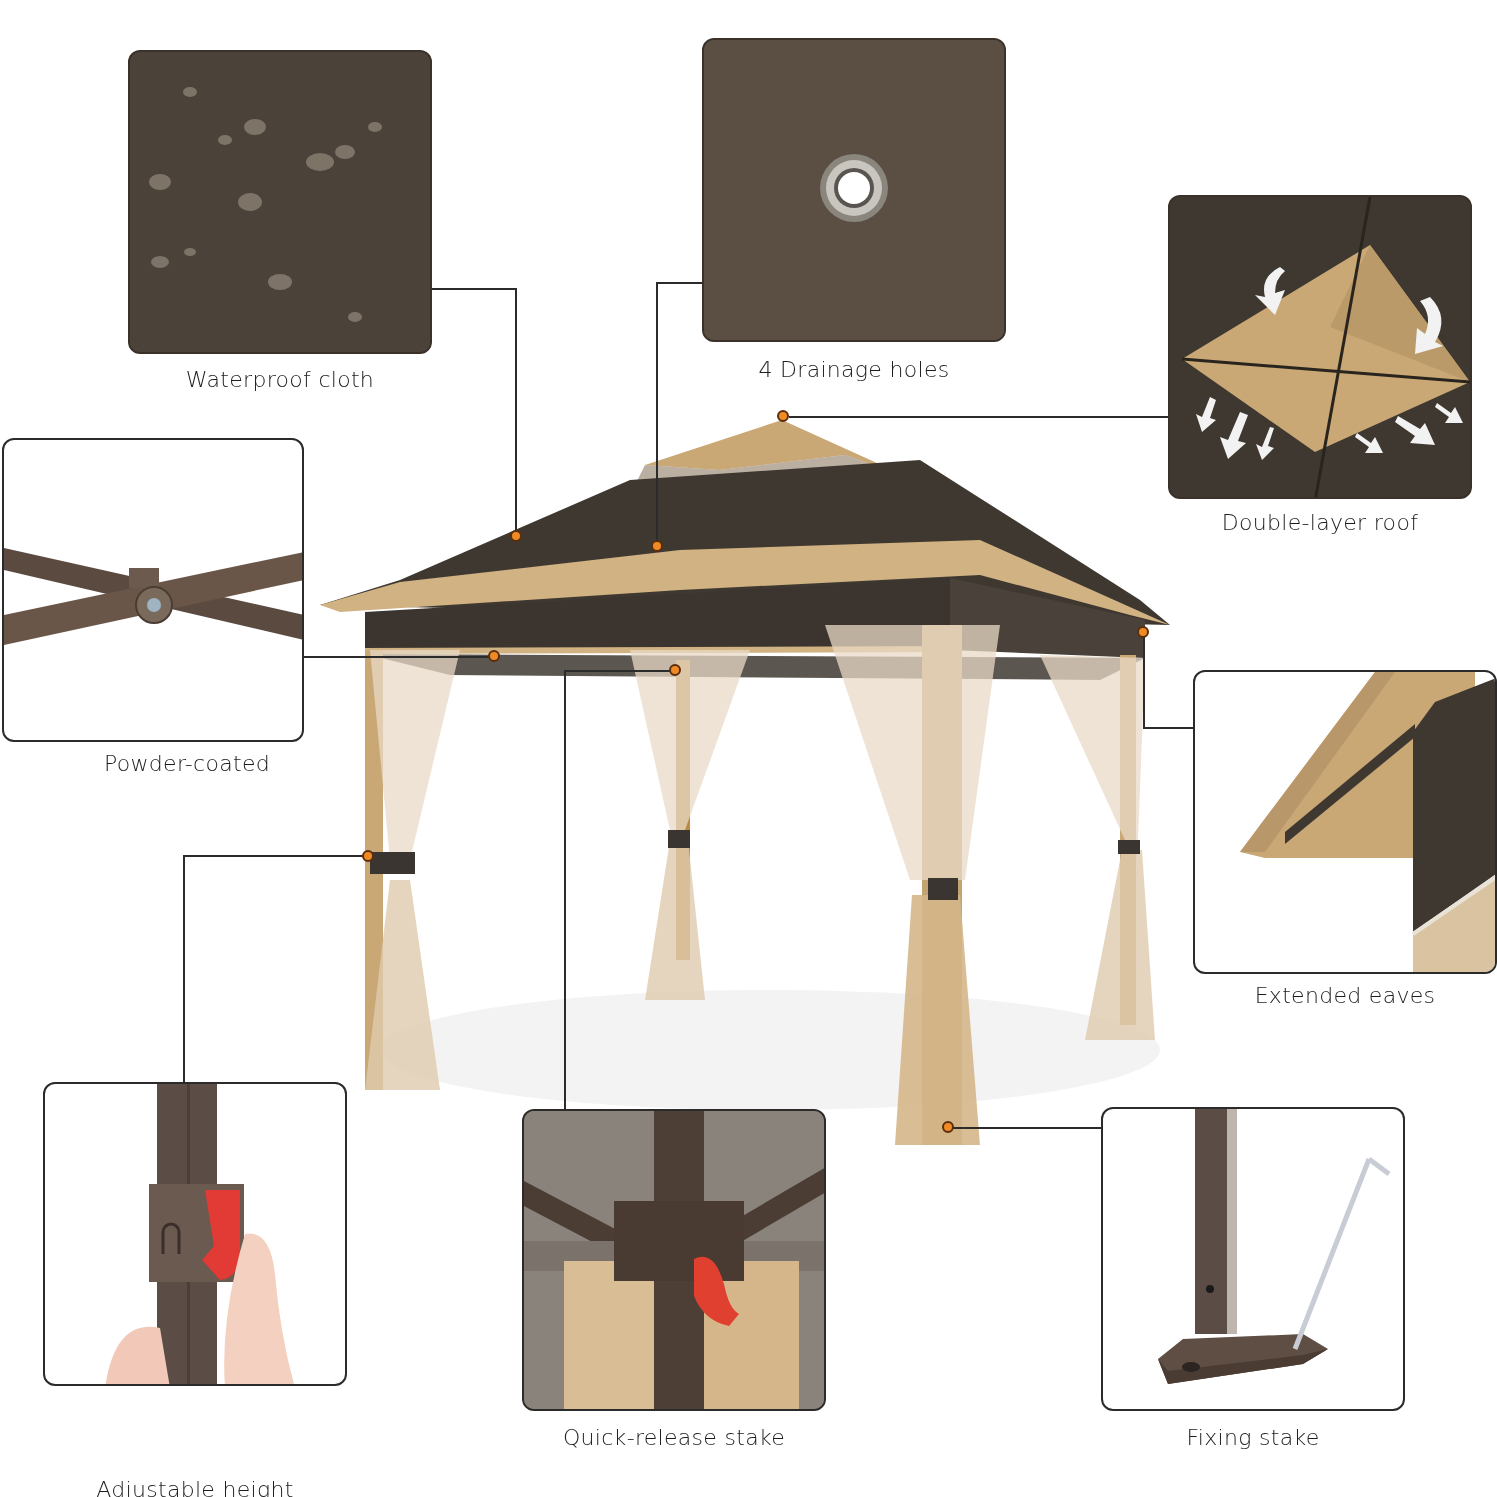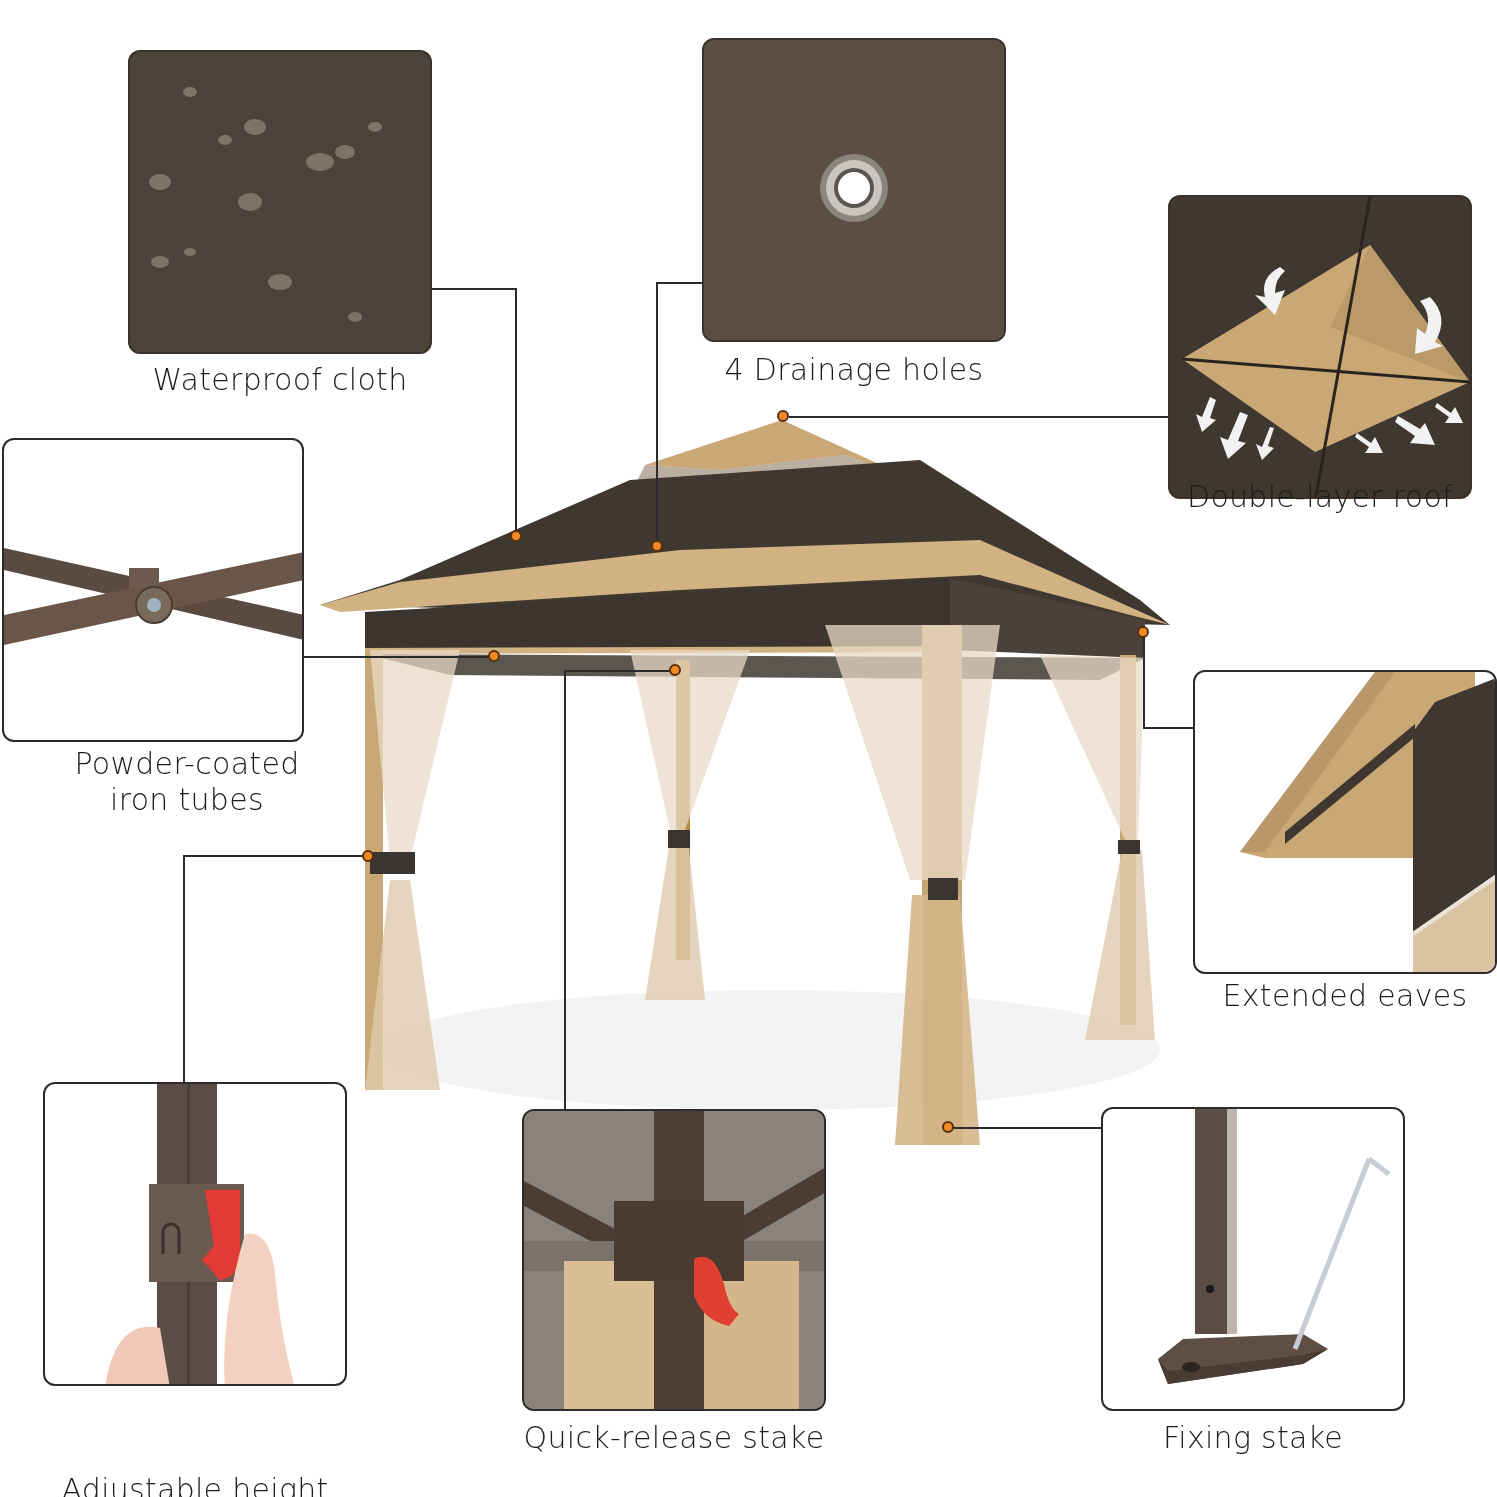--- a/index.html
+++ b/index.html
@@ -1,18 +1,18 @@
 <!DOCTYPE html>
 <html><head>
 <meta charset="utf-8">
 <style>
   html, body { margin: 0; padding: 0; background: #ffffff; }
   body { width: 1497px; height: 1497px; position: relative; overflow: hidden; font-family: "DejaVu Sans", "Liberation Sans", sans-serif; color: #1b1b1b; }
   .panel { position: absolute; border: 2px solid #2b2b2b; border-radius: 12px; overflow: hidden; box-sizing: border-box; background: #fff; }
-  .caption { position: absolute; font-size: 30px; font-weight: 300; text-align: center; line-height: 36px; letter-spacing: 0.3px; color: #1c1c1c; }
+  .caption { position: absolute; font-size: 22px; font-weight: 300; text-align: center; line-height: 36px; letter-spacing: 0.3px; color: #1c1c1c; }
   .line { position: absolute; background: #2b2b2b; }
   .dot { position: absolute; width: 12px; height: 12px; border-radius: 50%; background: #f08a24; border: 2px solid #5a2e0d; box-sizing: border-box; }
   svg { display: block; }
 </style>
 </head>
 <body>
 
 <div style="position:absolute;left:300px;top:400px;width:900px;height:760px;">
   <svg width="900" height="760" viewBox="0 0 900 760">
 
@@ -128,34 +128,33 @@
       <path d="M260 100 q20 20 5 45 l8 4 l-28 8 l2 -26 l8 6 q8 -18 -5 -33z"></path>
       <path d="M40 200 l-8 20 l-6 -3 l6 18 l14 -12 l-6 -2 l6 -18z"></path>
       <path d="M70 215 l-12 28 l-8 -3 l8 22 l18 -16 l-8 -2 l10 -26z"></path>
       <path d="M100 230 l-8 20 l-6 -3 l6 16 l12 -12 l-6 -2 l6 -18z"></path>
       <path d="M185 240 l14 10 l-4 6 l18 0 l-8 -16 l-4 6 l-14 -10z"></path>
       <path d="M225 225 l20 14 l-5 7 l25 2 l-10 -22 l-5 6 l-22 -13z"></path>
       <path d="M265 210 l14 10 l-4 6 l18 0 l-8 -16 l-4 6 l-14 -10z"></path>
     </g>
   </svg>
 </div>
-<div class="caption" style="left:1160px;top:479px;width:320px;">Double-layer roof</div>
+<div class="caption" style="left:1160px;top:505px;width:320px;">Double-layer roof</div>
 
 <div class="panel" style="left:2px;top:438px;width:302px;height:304px;">
   <svg width="302" height="304">
     <polygon points="0,108 300,175 300,200 0,130" fill="#5b4a40"></polygon>
     <polygon points="0,175 300,112 300,140 0,205" fill="#6a5649"></polygon>
     <rect x="125" y="128" width="30" height="20" fill="#6b5a4d"></rect>
     <circle cx="150" cy="165" r="18" fill="#7a6a5c" stroke="#4a3d34" stroke-width="2"></circle>
     <circle cx="150" cy="165" r="7" fill="#9fb3c2"></circle>
   </svg>
 </div>
 <div class="caption" style="left:0px;top:746px;width:302px;margin-left:36px;">
   <div>Powder-coated</div>
-  <div>iron tubes</div>
 </div>
 
 <div class="panel" style="left:1193px;top:670px;width:304px;height:304px;">
   <svg width="304" height="304">
     <polygon points="45,180 180,0 280,0 280,186 70,186" fill="#c9a875"></polygon>
     <polygon points="45,180 180,0 200,0 70,180" fill="#b8976a"></polygon>
     <polygon points="90,160 90,172 220,65 220,52" fill="#3f3831"></polygon>
     <polygon points="218,60 240,30 304,5 304,200 218,260" fill="#3f3831"></polygon>
     <polygon points="218,262 304,205 304,304 218,304" fill="#d9c3a0"></polygon>
     <line x1="218" y1="262" x2="304" y2="203" stroke="#e9e2d7" stroke-width="4"></line>

